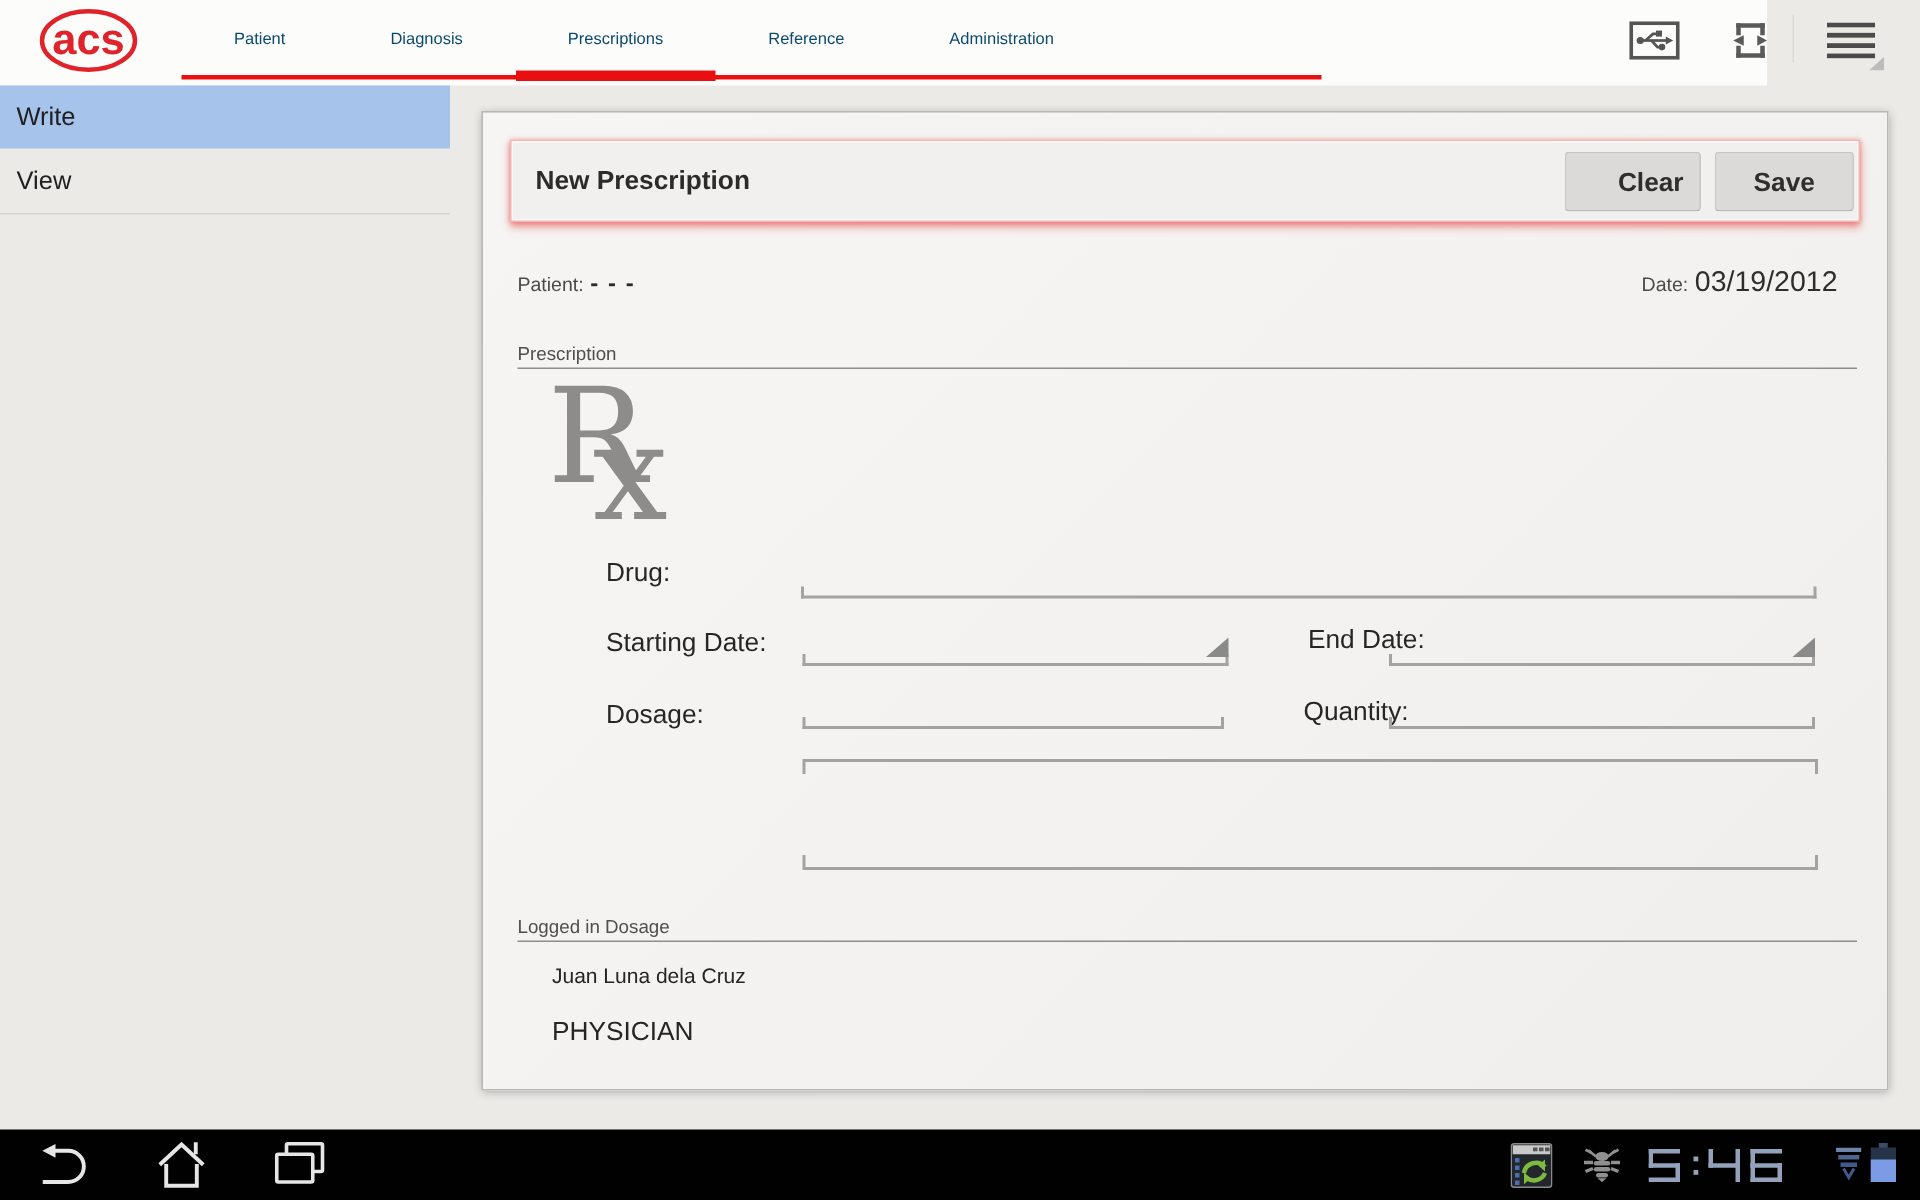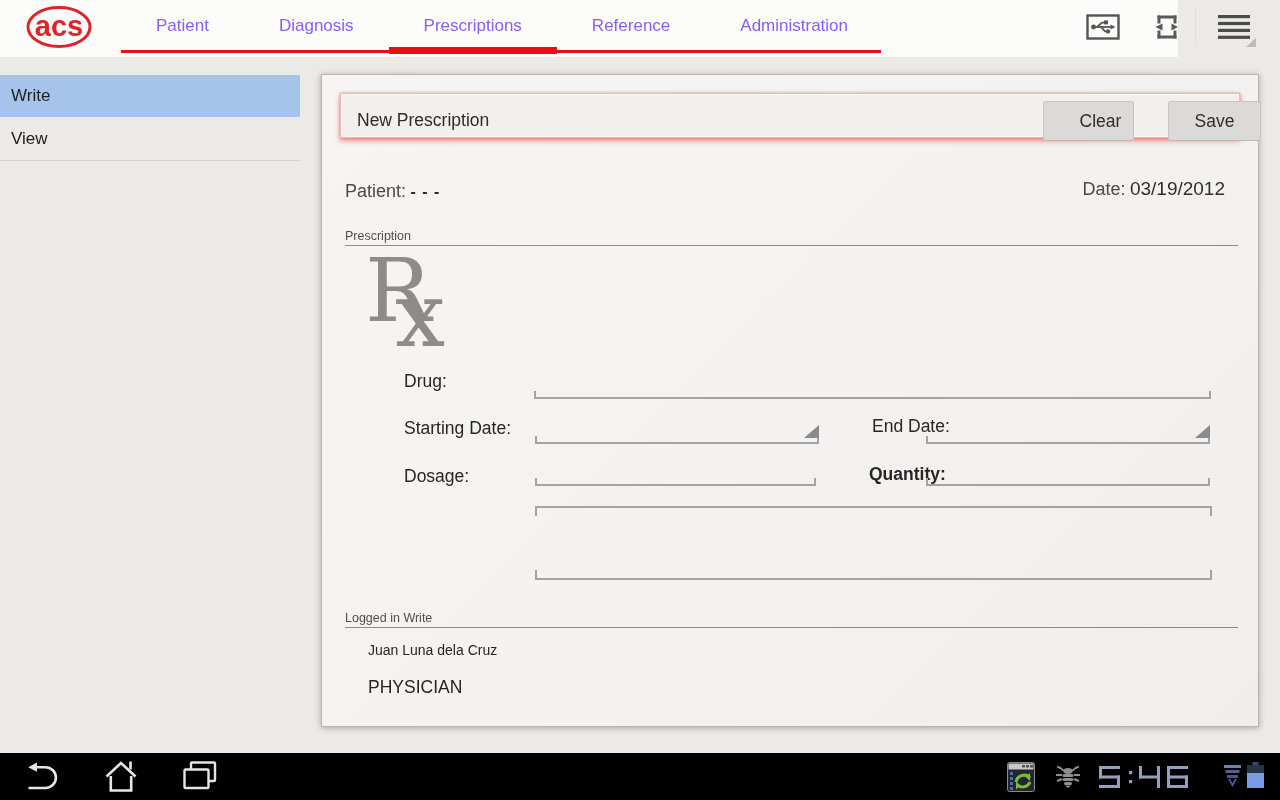--- a/index.html
+++ b/index.html
@@ -6,48 +6,48 @@
   html,body { width:1280px; height:800px; overflow:hidden; }
   body { font-family:"Liberation Sans", sans-serif; }
   #screen { position:relative; width:1280px; height:800px; background:#ebeae7; }
 
   
   .topbar { position:absolute; left:0; top:0; width:1178px; height:57px; background:#fcfcfb; }
   .logo { position:absolute; left:24px; top:5px; width:70px; height:46px; }
   .tabstrip { position:absolute; left:121px; top:0; height:57px; white-space:nowrap; font-size:0; }
   .tabstrip-line { position:absolute; left:121px; top:50px; width:760px; height:3px; background:#e90f10; }
   .tab { position:relative; display:inline-block; height:50px; line-height:52px; padding:0 35px;
-         font-size:17px; color:#8b5cf6; vertical-align:top; cursor:default; }
+         font-size:11px; color:#0c4a6e; vertical-align:top; cursor:default; }
   .tab.selected:after { content:""; position:absolute; left:0; right:0; top:47px; height:7px; background:#e90f10; }
   .tb-icon { position:absolute; top:0; }
   .tb-divider { position:absolute; left:1195px; top:10px; width:1px; height:32px; background:#dcdcda; }
 
   
-  .sidebar { position:absolute; left:0; top:75px; width:300px; height:670px; }
+  .sidebar { position:absolute; left:0; top:57px; width:300px; height:670px; }
   .side-item { position:relative; height:42px; line-height:42px; padding-left:11px; font-size:17px; color:#202020; }
   .side-item.selected { background:#a6c3eb; }
   .side-item.second { height:44px; line-height:44px; border-bottom:1px solid #d4d3d1; }
 
   
   .panel { position:absolute; left:321px; top:74px; width:938px; height:653px;
            background:linear-gradient(135deg,#f6f5f4 0%,#f3f2f0 55%,#efeeec 100%);
            border:1px solid #b9b7b5; box-shadow:0 1px 6px rgba(0,0,0,0.30); }
 
-  .hdrbar { position:absolute; left:18px; top:18px; width:900px; height:45px; background:#f1f0ee;
+  .hdrbar { position:absolute; left:18px; top:18px; width:900px; height:55px; background:#f1f0ee;
             border:1px solid #f2b7b2;
-            box-shadow:inset 0 0 0 1px #faf9f7, 0 0 3px rgba(240,100,95,.6), 0 3px 5px rgba(226,45,40,.5); }
+            box-shadow:inset 0 0 0 1px #faf9f7, 0 0 3px rgba(240,100,95,.6), 0 3px 5px rgba(226,45,40,.5);font-weight:bold; }
   .hdr-title { position:absolute; left:16px; top:0; height:53px; line-height:53px; font-size:17.5px; color:#2b2b2b; }
   .btn { position:absolute; top:7px; height:40px; background:#dbdad8; border:1px solid #c7c6c4;
          border-bottom-color:#b9b8b6; border-radius:3px; font-size:17.5px; color:#2e2e2e;
          font-family:"Liberation Sans", sans-serif; text-align:center; line-height:38px; }
   .btn-clear { left:702px; width:91px;padding-left:24px; }
-  .btn-save  { left:802px; width:93px;margin-left:25px; }
+  .btn-save  { left:802px; width:93px; }
 
   .pat-row { position:absolute; left:23px; top:106px; }
-  .small-lbl { font-size:18px; color:#4a4a4a; }
+  .small-lbl { font-size:13px; color:#4a4a4a; }
   .pat-val { font-size:16px; font-weight:bold; letter-spacing:1px; color:#2b2b2b; }
   .date-row { position:absolute; right:33px; top:103px; text-align:right; }
   .date-val { font-size:19px; color:#2e2e2e; }
 
   .sect { position:absolute; left:23px; width:893px; height:24px; border-bottom:1px solid #8e8c8a;
           font-size:12.5px; color:#4f4f4f; }
   .sect-rx   { top:147px; }
   .sect-doc  { top:529px; }
   .sect span { position:absolute; left:0; bottom:2px; }
 
@@ -163,32 +163,32 @@
 
     <div class="flabel" style="left:46px; top:343px;">Starting Date:</div>
     <div class="input-line" style="left:213px; top:361px; width:284px;"></div>
     <div class="spin-tri" style="left:482px; top:350px;"></div>
     <div class="flabel" style="left:514px; top:341px;">End Date:</div>
     <div class="input-line" style="left:604px; top:361px; width:284px;"></div>
     <div class="spin-tri" style="left:873px; top:350px;"></div>
 
     <div class="flabel" style="left:46px; top:391px;">Dosage:</div>
     <div class="input-line" style="left:213px; top:403px; width:281px;"></div>
-    <div class="flabel" style="left:511px; top:389px;font-weight:bold;">Quantity:</div>
+    <div class="flabel" style="left:511px; top:389px;">Quantity:</div>
     <div class="input-line" style="left:604px; top:403px; width:284px;"></div>
 
     <div class="sig-box">
         <i class="tl"></i>
         <i class="tr"></i>
         <i class="bl"></i>
         <i class="br"></i>
       </div>
 
     <div class="sect sect-doc">
-      <span>Logged in Write</span>
+      <span>Logged in Dosage</span>
     </div>
     <div class="doc-name">Juan Luna dela Cruz</div>
     <div class="doc-role">PHYSICIAN</div>
   </div>
 
   <div class="sysbar">
     <svg class="sys-icon" style="left:26px; top:7px;" width="32" height="32" viewBox="0 0 32 32">
       <path d="M10 7.2 H19.5 A10.4 10.4 0 0 1 19.5 28 H2.5" stroke="#e6e6e6" stroke-width="2.6" fill="none"></path>
       <polygon points="11,2.6 11,11.8 2.2,7.2" fill="#e6e6e6"></polygon>
     </svg>

